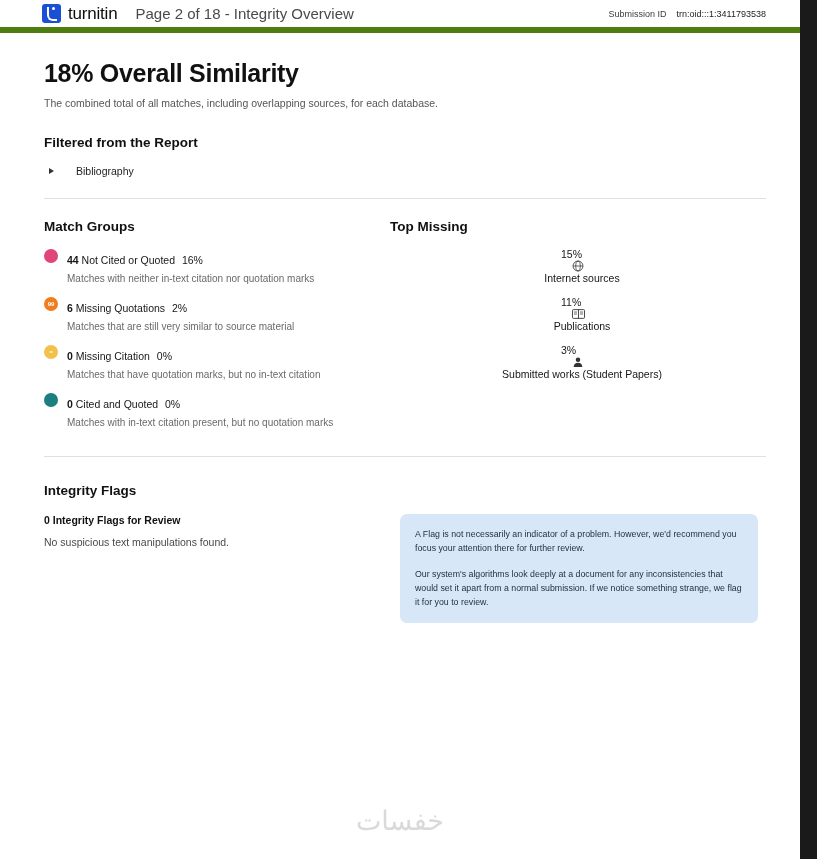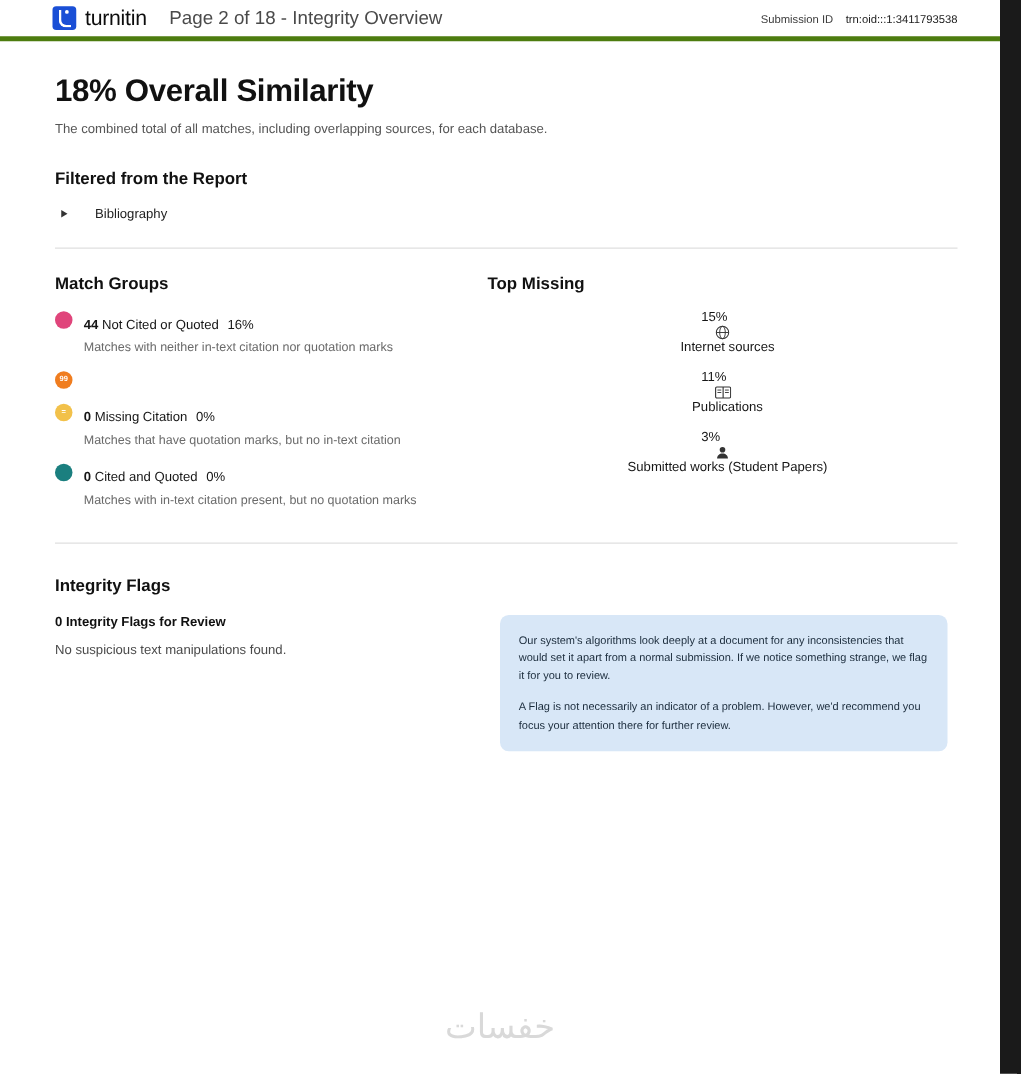--- a/index.html
+++ b/index.html
@@ -30,21 +30,21 @@
     top: 0;
     width: 17px;
     height: 859px;
     background: #1a1a1a;
   }
 
   
   .header {
     position: relative;
     height: 33px;
-    border-bottom: 4px solid #4d7c0f;
+    border-bottom: 6px solid #4d7c0f;
     display: flex;
     align-items: center;
     padding: 0 34px 0 42px;
     box-sizing: border-box;
   }
   .brand {
     display: flex;
     align-items: center;
     gap: 7px;
   }
@@ -315,20 +315,28 @@
                 <span class="count">44</span>
                 <span>Not Cited or Quoted</span>
                 <span class="pct">16%</span>
               </span>
               <span class="group-desc" style="display:block">Matches with neither in-text citation nor quotation marks</span>
             </span>
           </li>
 
           <li class="group-row">
             <span class="group-badge badge-orange">99</span>
+            <span class="group-text">
+              <span class="group-head">
+                <span class="count">6</span>
+                <span>Missing Quotations</span>
+                <span class="pct">2%</span>
+              </span>
+              <span class="group-desc" style="display:block">Matches that are still very similar to source material</span>
+            </span>
           </li>
 
           <li class="group-row">
             <span class="group-badge badge-yellow">=</span>
             <span class="group-text">
               <span class="group-head">
                 <span class="count">0</span>
                 <span>Missing Citation</span>
                 <span class="pct">0%</span>
               </span>
@@ -401,22 +409,22 @@
     <hr class="rule" style="margin-top:16px">
 
     <h2 class="section-title">Integrity Flags</h2>
 
     <div class="integrity-wrap">
       <div class="integrity-left">
         <p class="flags-count">0 Integrity Flags for Review</p>
         <p class="flags-note">No suspicious text manipulations found.</p>
       </div>
       <div class="info-card">
+        <p>A Flag is not necessarily an indicator of a problem. However, we'd recommend you focus your attention there for further review.</p>
         <p>Our system's algorithms look deeply at a document for any inconsistencies that would set it apart from a normal submission. If we notice something strange, we flag it for you to review.</p>
-        <p>A Flag is not necessarily an indicator of a problem. However, we'd recommend you focus your attention there for further review.</p>
       </div>
     </div>
 
   </div>
 
   <div class="watermark">خفسات</div>
 </div>
 
 <div class="right-gutter"></div>
 

